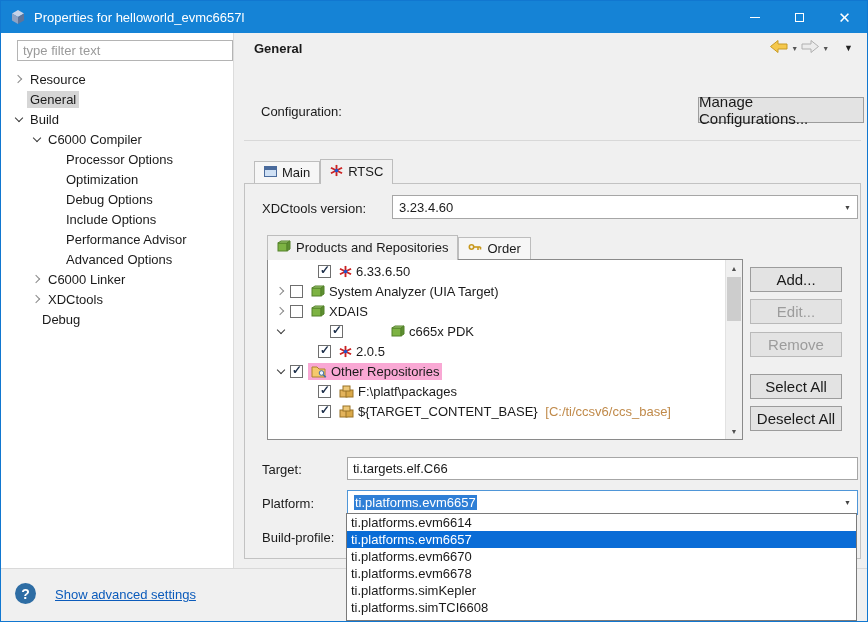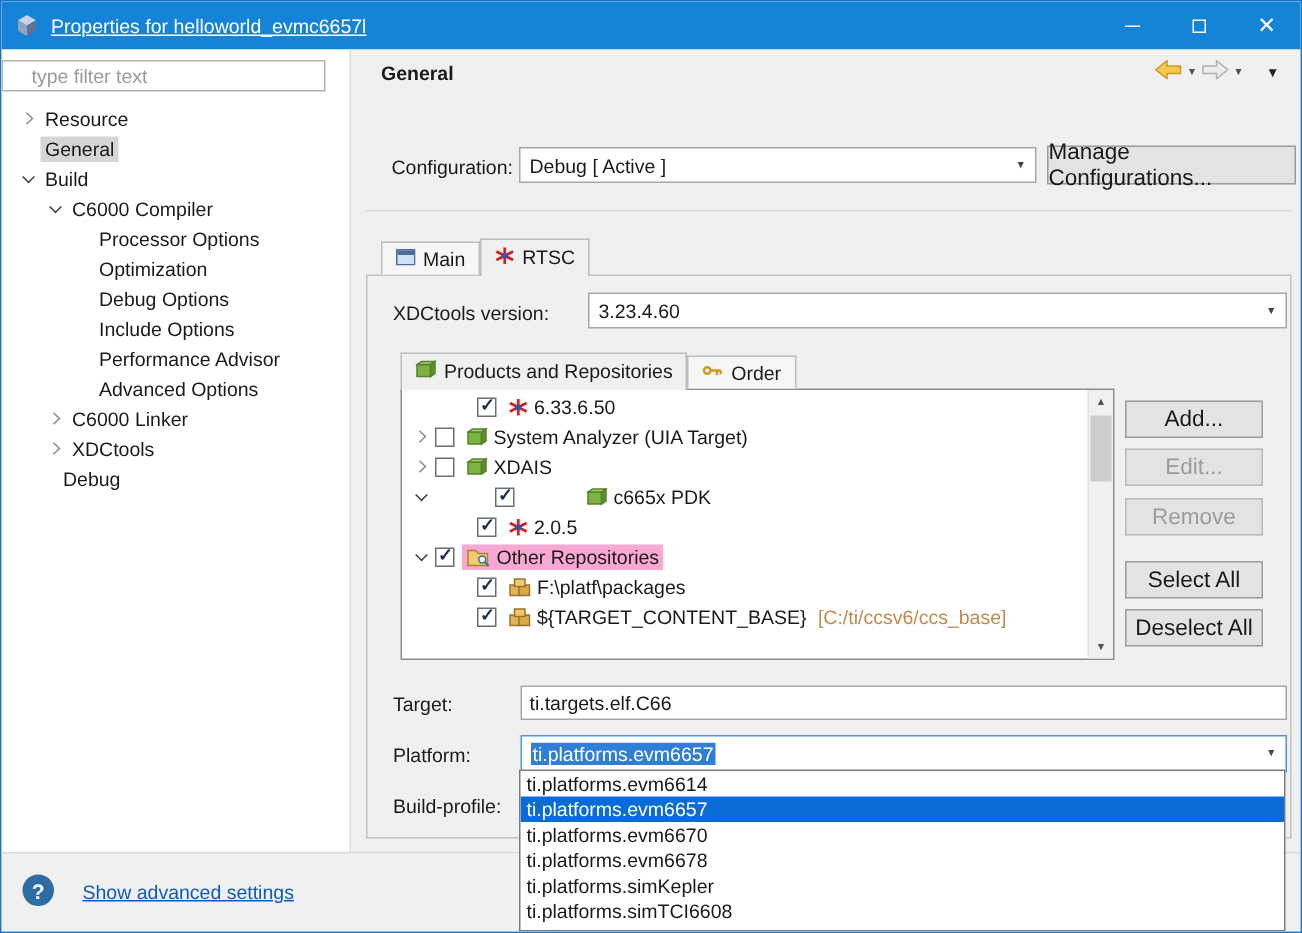--- a/index.html
+++ b/index.html
@@ -5,32 +5,32 @@
   * { margin:0; padding:0; box-sizing:border-box; }
   html,body { background:#555; }
   body { font-family:"Liberation Sans", sans-serif; }
   .window { position:relative; width:868px; height:622px; background:#f0f0f0;
             border:1px solid #1177d0; overflow:hidden; font-size:13px; color:#1a1a1a; }
 
   
   .titlebar { position:absolute; left:0; top:0; right:0; height:32px; background:#1583d6;
               display:flex; align-items:center; color:#fff; }
   .titlebar .app-ic { margin-left:9px; display:flex; }
-  .titlebar .win-title { margin-left:8px; font-size:13px;text-decoration:underline; }
+  .titlebar .win-title { margin-left:8px; font-size:13px; }
   .tb-controls { margin-left:auto; display:flex; height:100%; }
   .tb-btn { width:45px; height:100%; display:flex; align-items:center; justify-content:center; color:#fff; }
   .glyph-min { width:10px; height:1px; background:#fff; display:block; }
   .glyph-max { width:9px; height:9px; border:1px solid #fff; display:block; }
   .glyph-close { font-size:15px; line-height:1; }
 
   
   .sidebar { position:absolute; left:0; top:32px; bottom:53px; width:233px; background:#fff;
              border-right:1px solid #dcdcdc; }
-  .filter-input { position:absolute; left:0; top:7px; width:216px; height:21px;
-                  border:1px solid #b4b4b4; padding:0 19px; font-family:inherit; font-size:13px; color:#333; }
+  .filter-input { position:absolute; left:16px; top:7px; width:216px; height:21px;
+                  border:1px solid #b4b4b4; padding:0 5px; font-family:inherit; font-size:13px; color:#333; }
   .filter-input::placeholder { color:#9a9a9a; }
   #sidebar-tree { position:absolute; left:0; top:36px; right:0; }
   .tree-row { height:20px; display:flex; align-items:center; white-space:nowrap; }
   .chev-slot { width:16px; min-width:16px; display:flex; align-items:center; justify-content:center; }
   .chev-r { width:6px; height:6px; border-right:1px solid #8a8a8a; border-bottom:1px solid #8a8a8a;
             transform:rotate(-45deg); margin-left:-3px; }
   .chev-d { width:6px; height:6px; border-right:1px solid #3a3a3a; border-bottom:1px solid #3a3a3a;
             transform:rotate(45deg); margin-top:-3px; }
   .tree-label { padding:1px 3px; }
   .tree-label.selected { background:#d6d6d6; }
@@ -218,24 +218,20 @@
         <span class="caret">▼</span>
         <span><svg width="18" height="13" viewBox="0 0 18 13">
               <polygon points="10,0.5 10,4 1,4 1,9 10,9 10,12.5 17.5,6.5" fill="#ececec" stroke="#b0b0b0"></polygon>
             </svg></span>
         <span class="caret">▼</span>
         <span class="caret menu">▼</span>
       </span>
     </div>
 
     <span id="cfg-label">Configuration:</span>
-    <div id="cfg-combo" class="combo">
-      <span class="combo-val">Debug  [ Active ]</span>
-      <span class="combo-dd">▼</span>
-    </div>
     <div id="manage-btn" class="btn">Manage Configurations...</div>
 
     <div class="hsep"></div>
 
     <div class="tabbar">
       <div class="tab">
         <span><svg width="13" height="11" viewBox="0 0 13 11">
               <rect x="0.5" y="0.5" width="12" height="10" fill="#cfe0f4" stroke="#4a6b9c"></rect>
               <rect x="1" y="1" width="11" height="3" fill="#4a6b9c"></rect>
             </svg></span>

